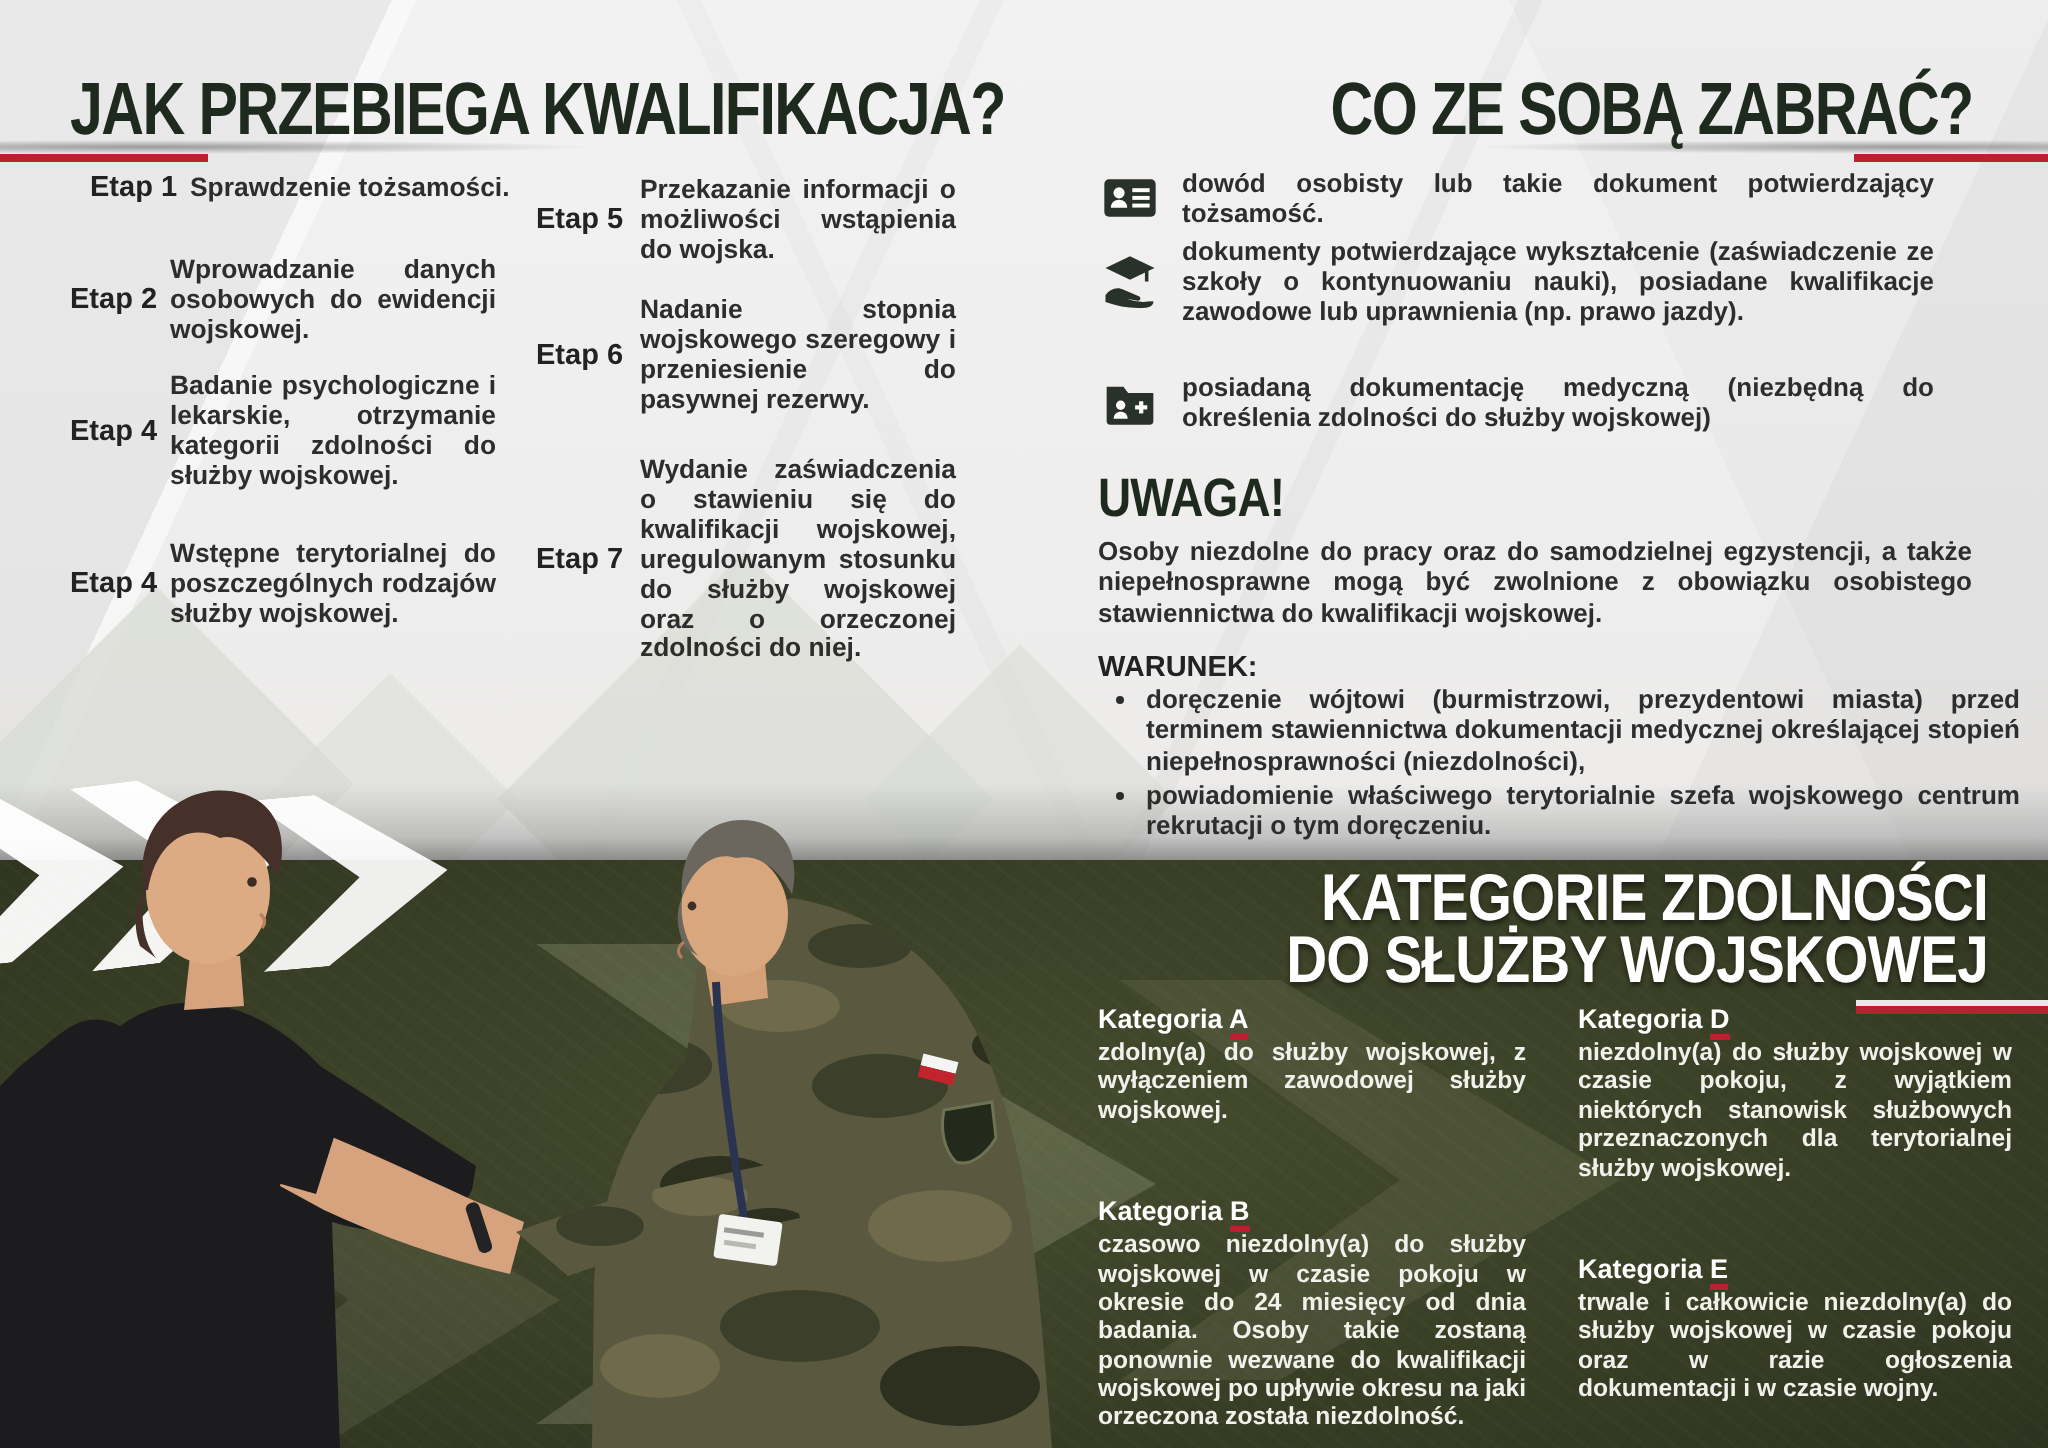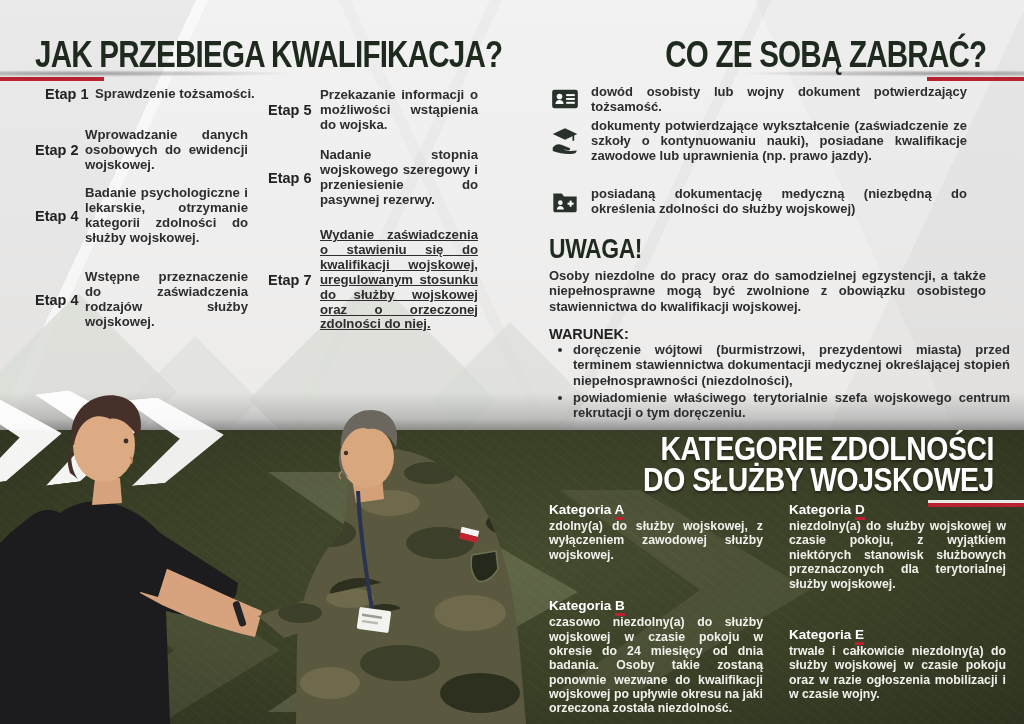--- a/index.html
+++ b/index.html
@@ -35,21 +35,21 @@
   
   .stage{position:absolute;display:flex;align-items:center;z-index:6;color:#2d2d2d;}
   .stage .lbl{font-weight:800;font-size:14.5px;color:#222;flex:0 0 50px;}
   .stage .txt{font-weight:700;font-size:13.2px;line-height:1.13;text-align:justify;}
   .s1{left:45px;top:86px;width:215px;}  .s1 .txt{width:163px;}
   .s2{left:35px;top:128px;width:215px;} .s2 .txt{width:163px;}
   .s3{left:35px;top:186px;width:215px;} .s3 .txt{width:163px;}
   .s4{left:35px;top:270px;width:215px;} .s4 .txt{width:163px;}
   .s5{left:268px;top:88px;width:212px;}  .s5 .lbl{flex-basis:52px;} .s5 .txt{width:158px;}
   .s6{left:268px;top:148px;width:212px;} .s6 .lbl{flex-basis:52px;} .s6 .txt{width:158px;}
-  .s7{left:268px;top:228px;width:212px;} .s7 .lbl{flex-basis:52px;} .s7 .txt{width:158px;text-decoration:underline;}
+  .s7{left:268px;top:228px;width:212px;} .s7 .lbl{flex-basis:52px;} .s7 .txt{width:158px;}
 
   
   .bring{position:absolute;left:549px;width:438px;display:flex;align-items:center;z-index:6;}
   .bring .ic{flex:0 0 42px;display:flex;justify-content:flex-start;}
   .bring .ic svg{width:32px;height:28px;}
   .bring .txt{font-weight:700;font-size:13px;line-height:1.16;text-align:justify;color:#2d2d2d;width:376px;}
   .b1{top:84px;} .b2{top:118px;} .b3{top:186px;}
 
   .uwaga-title{position:absolute;left:549px;top:234px;margin:0;font-size:27px;font-weight:800;
     color:#1f2a1f;letter-spacing:-0.5px;transform:scaleX(0.85);transform-origin:left top;z-index:6;}
@@ -123,21 +123,21 @@
   <div class="stage s2">
     <div class="lbl">Etap 2</div>
     <div class="txt">Wprowadzanie danych osobowych do ewidencji wojskowej.</div>
   </div>
   <div class="stage s3">
     <div class="lbl">Etap 4</div>
     <div class="txt">Badanie psychologiczne i lekarskie, otrzymanie kategorii zdolności do służby wojskowej.</div>
   </div>
   <div class="stage s4">
     <div class="lbl">Etap 4</div>
-    <div class="txt">Wstępne przeznaczenie do zaświadczenia rodzajów służby wojskowej.</div>
+    <div class="txt">Wstępne terytorialnej do poszczególnych rodzajów służby wojskowej.</div>
   </div>
   <div class="stage s5">
     <div class="lbl">Etap 5</div>
     <div class="txt">Przekazanie informacji o możliwości wstąpienia do wojska.</div>
   </div>
   <div class="stage s6">
     <div class="lbl">Etap 6</div>
     <div class="txt">Nadanie stopnia wojskowego szeregowy i przeniesienie do pasywnej rezerwy.</div>
   </div>
   <div class="stage s7">
@@ -149,21 +149,21 @@
     <div class="ic">
       <svg viewBox="0 0 24 24">
           <rect x="1" y="4" width="22" height="16" rx="2" fill="#28312a"></rect>
         <circle cx="7.3" cy="9.8" r="2.4" fill="#fff"></circle>
         <path d="M3.8 16.2c0-2.2 1.6-3.4 3.5-3.4s3.5 1.2 3.5 3.4z" fill="#fff"></path>
         <rect x="13" y="7.8" width="7.4" height="1.7" fill="#fff"></rect>
         <rect x="13" y="11.1" width="7.4" height="1.7" fill="#fff"></rect>
         <rect x="13" y="14.4" width="7.4" height="1.7" fill="#fff"></rect>
         </svg>
     </div>
-    <div class="txt">dowód osobisty lub wojny dokument potwierdzający tożsamość.</div>
+    <div class="txt">dowód osobisty lub takie dokument potwierdzający tożsamość.</div>
   </div>
   <div class="bring b2">
     <div class="ic">
       <svg viewBox="0 0 24 24">
           <polygon points="12,1 22.5,6 12,11 1.5,6" fill="#28312a"></polygon>
         <rect x="18.4" y="6.6" width="1.5" height="5.2" fill="#28312a"></rect>
         <path d="M1.5 17.6c2.2-3 5.2-3.6 8-2.2l6.3 2.7c1.1.5.7 2.1-.5 1.9l-4.6-.8c2.7 1 5.8 1.6 9 1.2l2.3-.2c.2 1.5-1.3 2.6-3.3 2.8-5.6.6-11.5-.4-17.2-2.4z" fill="#28312a"></path>
         </svg>
     </div>
     <div class="txt">dokumenty potwierdzające wykształcenie (zaświadczenie ze szkoły o kontynuowaniu nauki), posiadane kwalifikacje zawodowe lub uprawnienia (np. prawo jazdy).</div>
@@ -225,21 +225,21 @@
         <span>Kategoria</span>
         <span class="kat-letter">D</span>
       </div>
       <div class="kat-text">niezdolny(a) do służby wojskowej w czasie pokoju, z wyjątkiem niektórych stanowisk służbowych przeznaczonych dla terytorialnej służby wojskowej.</div>
     </div>
     <div class="kat">
       <div class="kat-label">
         <span>Kategoria</span>
         <span class="kat-letter">E</span>
       </div>
-      <div class="kat-text">trwale i całkowicie niezdolny(a) do służby wojskowej w czasie pokoju oraz w razie ogłoszenia mobilizacji i w czasie wojny.</div>
+      <div class="kat-text">trwale i całkowicie niezdolny(a) do służby wojskowej w czasie pokoju oraz w razie ogłoszenia dokumentacji i w czasie wojny.</div>
     </div>
   </div>
 
   <div class="wchev w1"></div>
   <div class="wchev w2"></div>
   <div class="wchev w3"></div>
 
   <svg class="photo" viewBox="0 0 545 341">
     <defs>
       <clipPath id="torsoClip">

